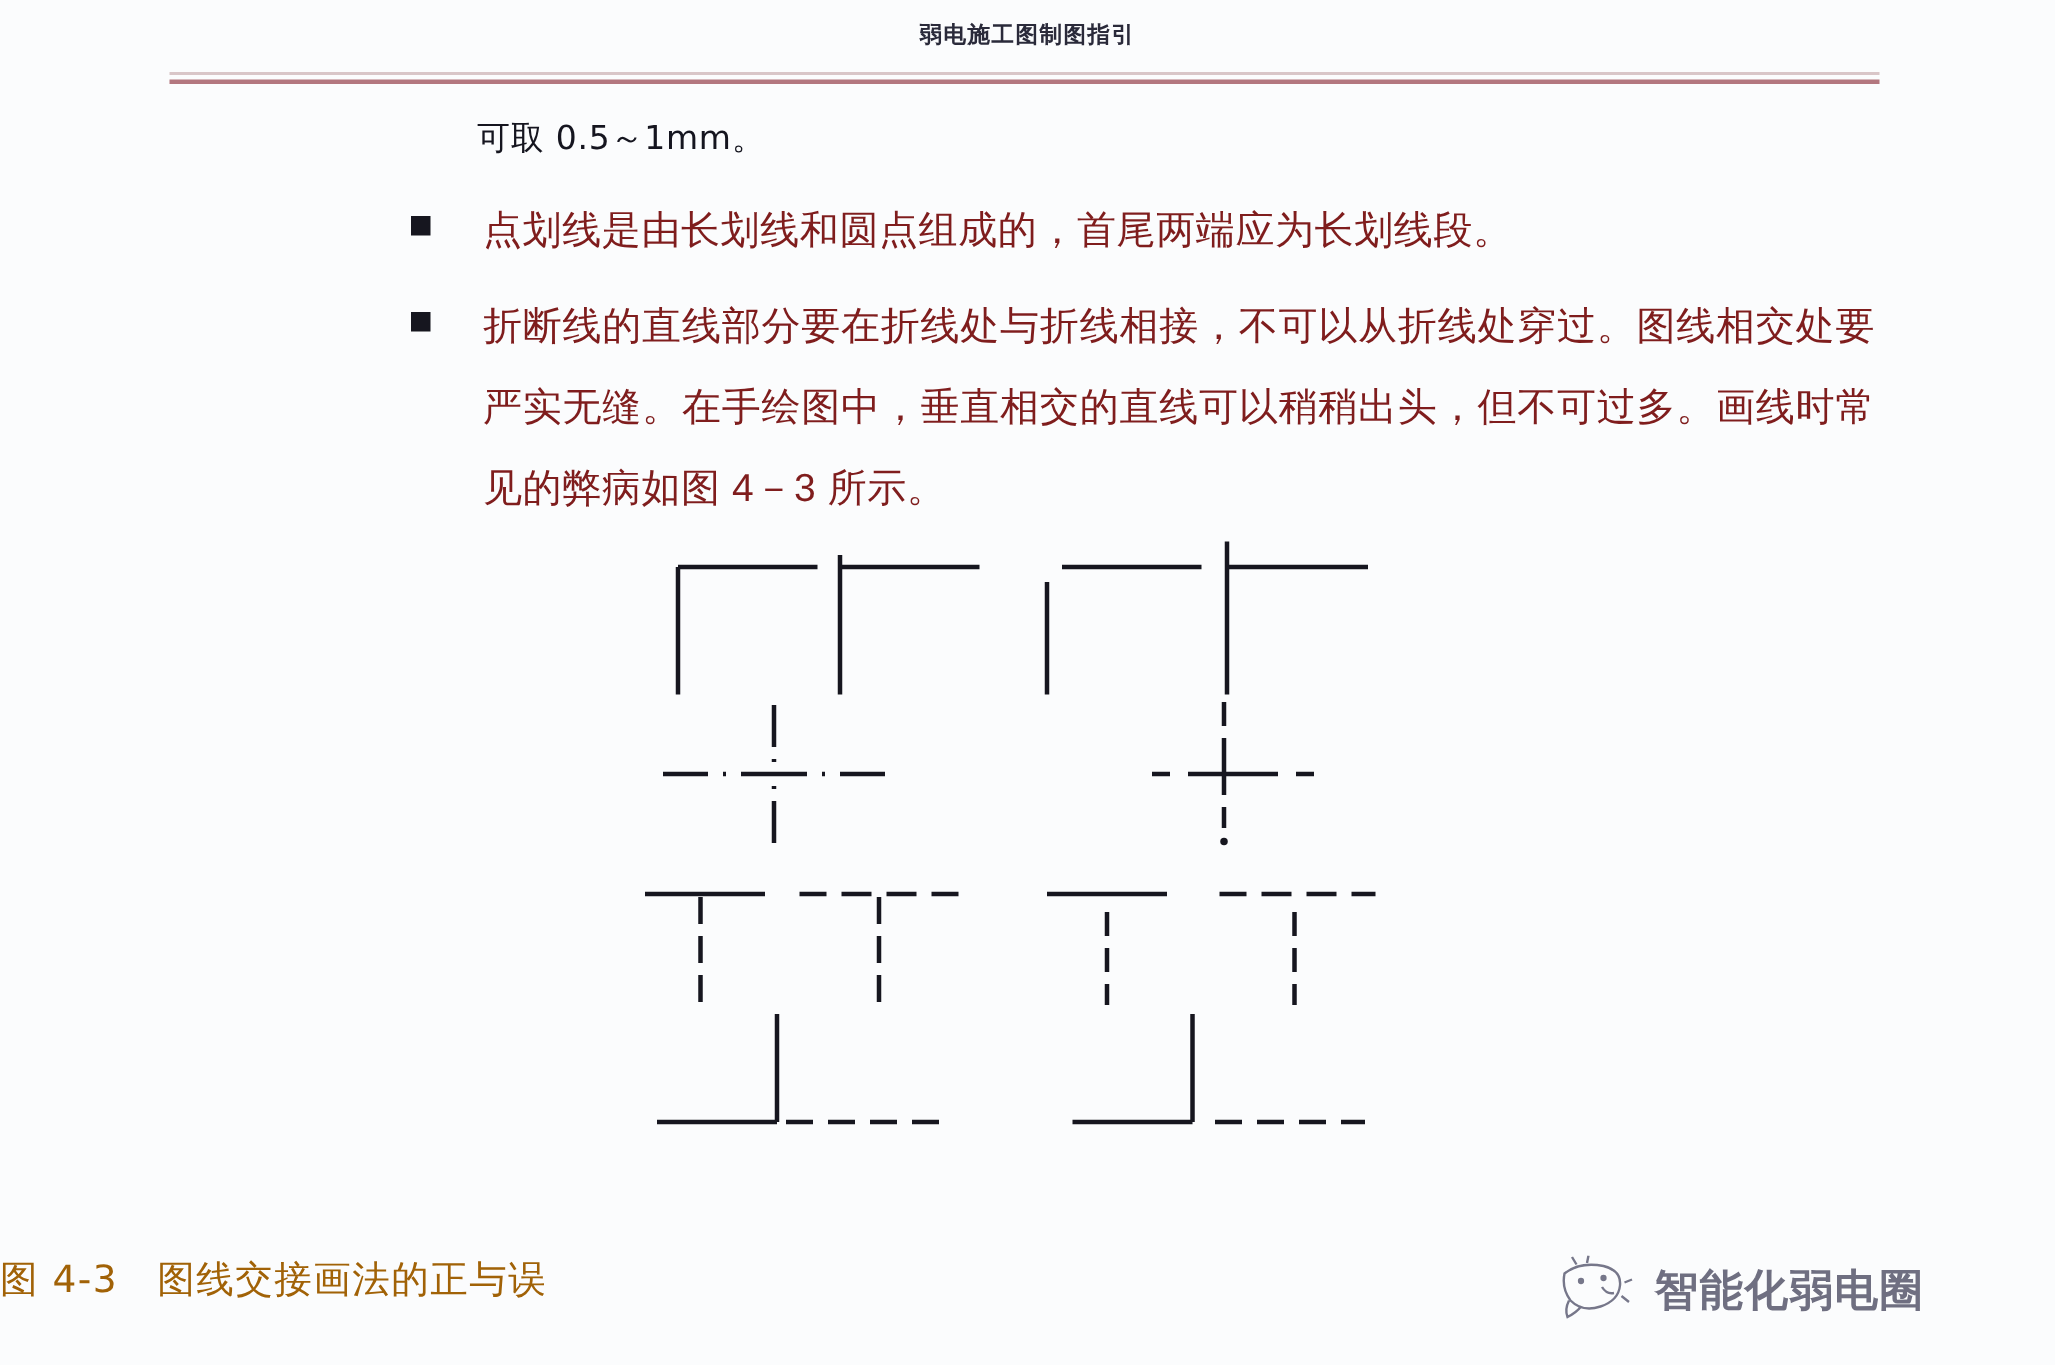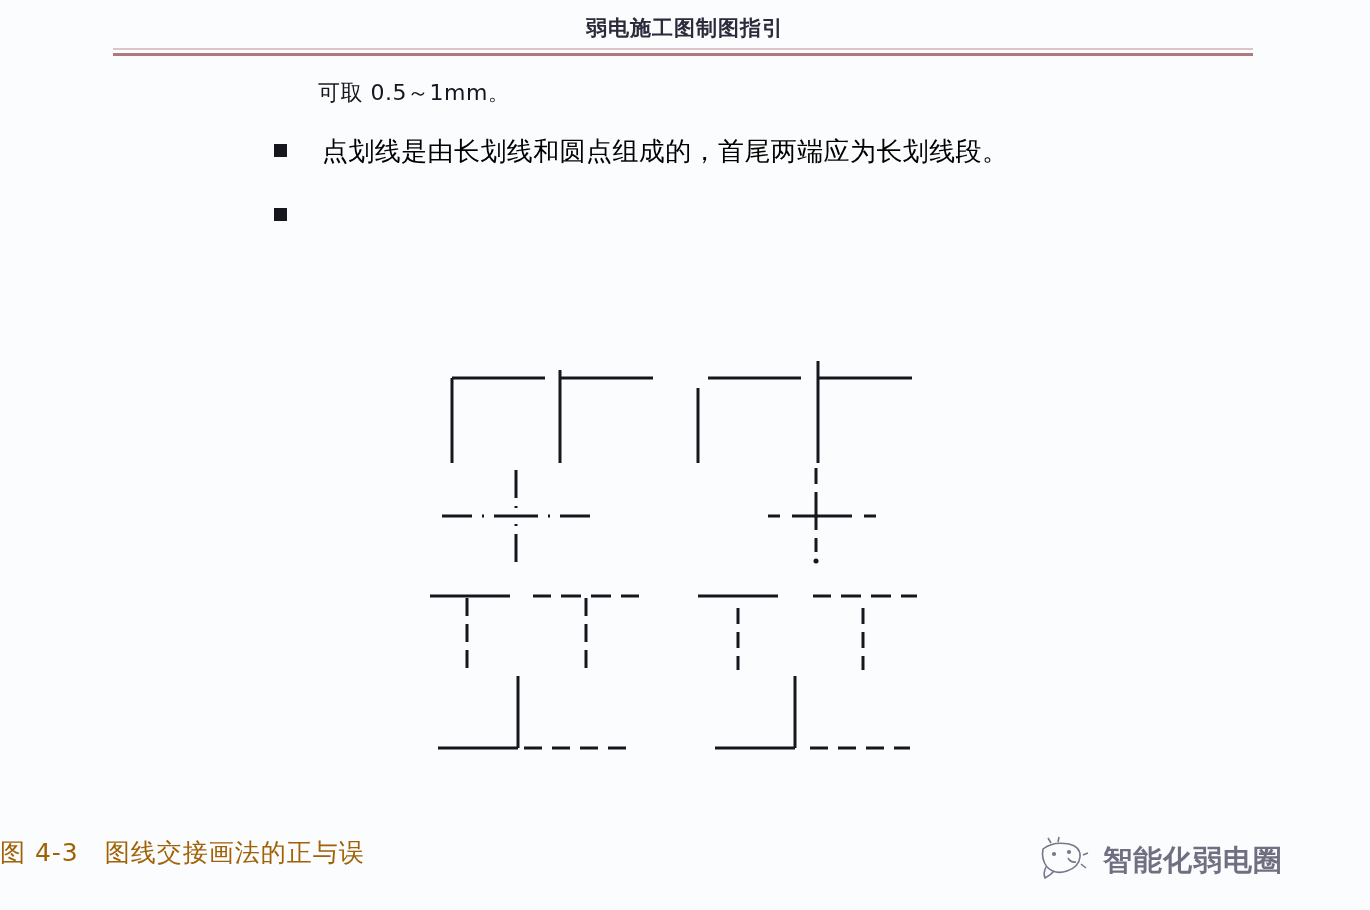--- a/index.html
+++ b/index.html
@@ -24,21 +24,21 @@
     left: 0;
     width: 1370px;
     height: 58px;
   }
   .header-title {
     position: absolute;
     top: 14px;
     left: 0;
     width: 1370px;
     text-align: center;
-    font-size: 21px;
+    font-size: 15px;
     font-weight: 700;
     letter-spacing: 1px;
     color: #2a2a3a;
     font-family: "DejaVu Sans", "Liberation Sans", sans-serif;
   }
   .header-rule-top {
     position: absolute;
     top: 48px;
     left: 113px;
     width: 1140px;
@@ -87,22 +87,22 @@
     position: absolute;
     left: 274px;
     top: 18px;
     width: 13px;
     height: 13px;
     background: #16161f;
   }
   .bullet-text {
     font-size: 26px;
     line-height: 54px;
-    color: #000000;
-    font-family: Liberation Mono, monospace;
+    color: #7f1d1d;
+    font-family: Liberation Sans, sans-serif;
     letter-spacing: 0.4px;
     text-align: justify;
     text-justify: inter-ideograph;
   }
 
   
   .figure-area {
     position: absolute;
     top: 358px;
     left: 0;
@@ -168,20 +168,21 @@
 
   <div class="bullet-list">
 
     <div class="bullet-item">
       <span class="bullet-marker"></span>
       <div class="bullet-text">点划线是由长划线和圆点组成的，首尾两端应为长划线段。</div>
     </div>
 
     <div class="bullet-item">
       <span class="bullet-marker"></span>
+      <div class="bullet-text">折断线的直线部分要在折线处与折线相接，不可以从折线处穿过。图线相交处要严实无缝。在手绘图中，垂直相交的直线可以稍稍出头，但不可过多。画线时常见的弊病如图 4－3 所示。</div>
     </div>
 
   </div>
 </div>
 
 <div class="figure-area">
 
   <svg class="fig-svg" viewBox="0 0 540 450">
     <g stroke="#16161f" stroke-width="3" fill="none" stroke-linecap="butt">
 

